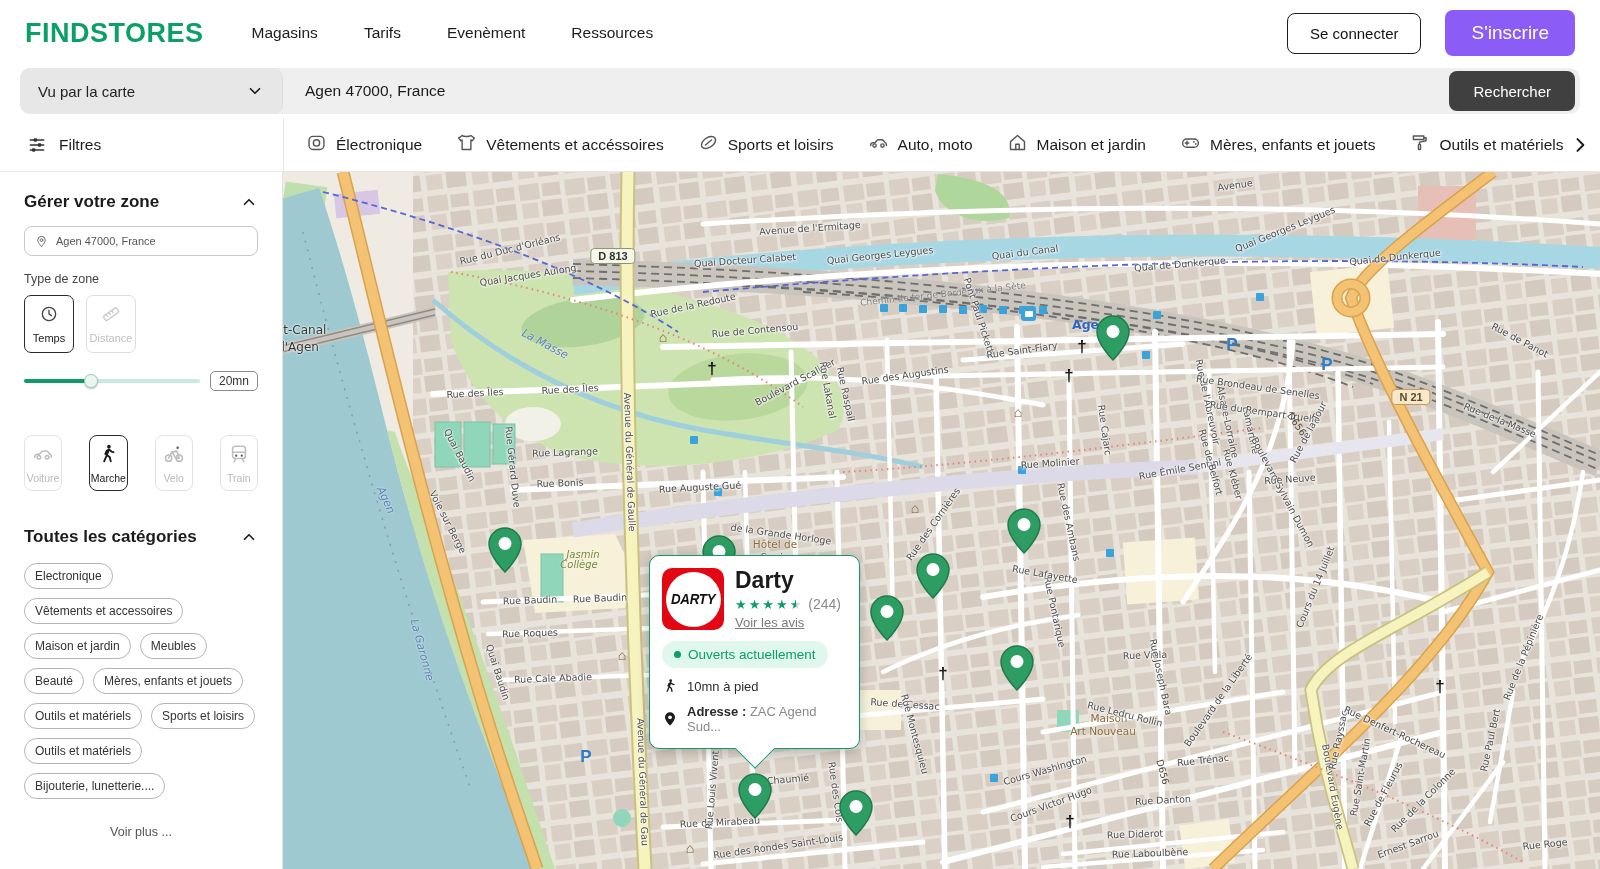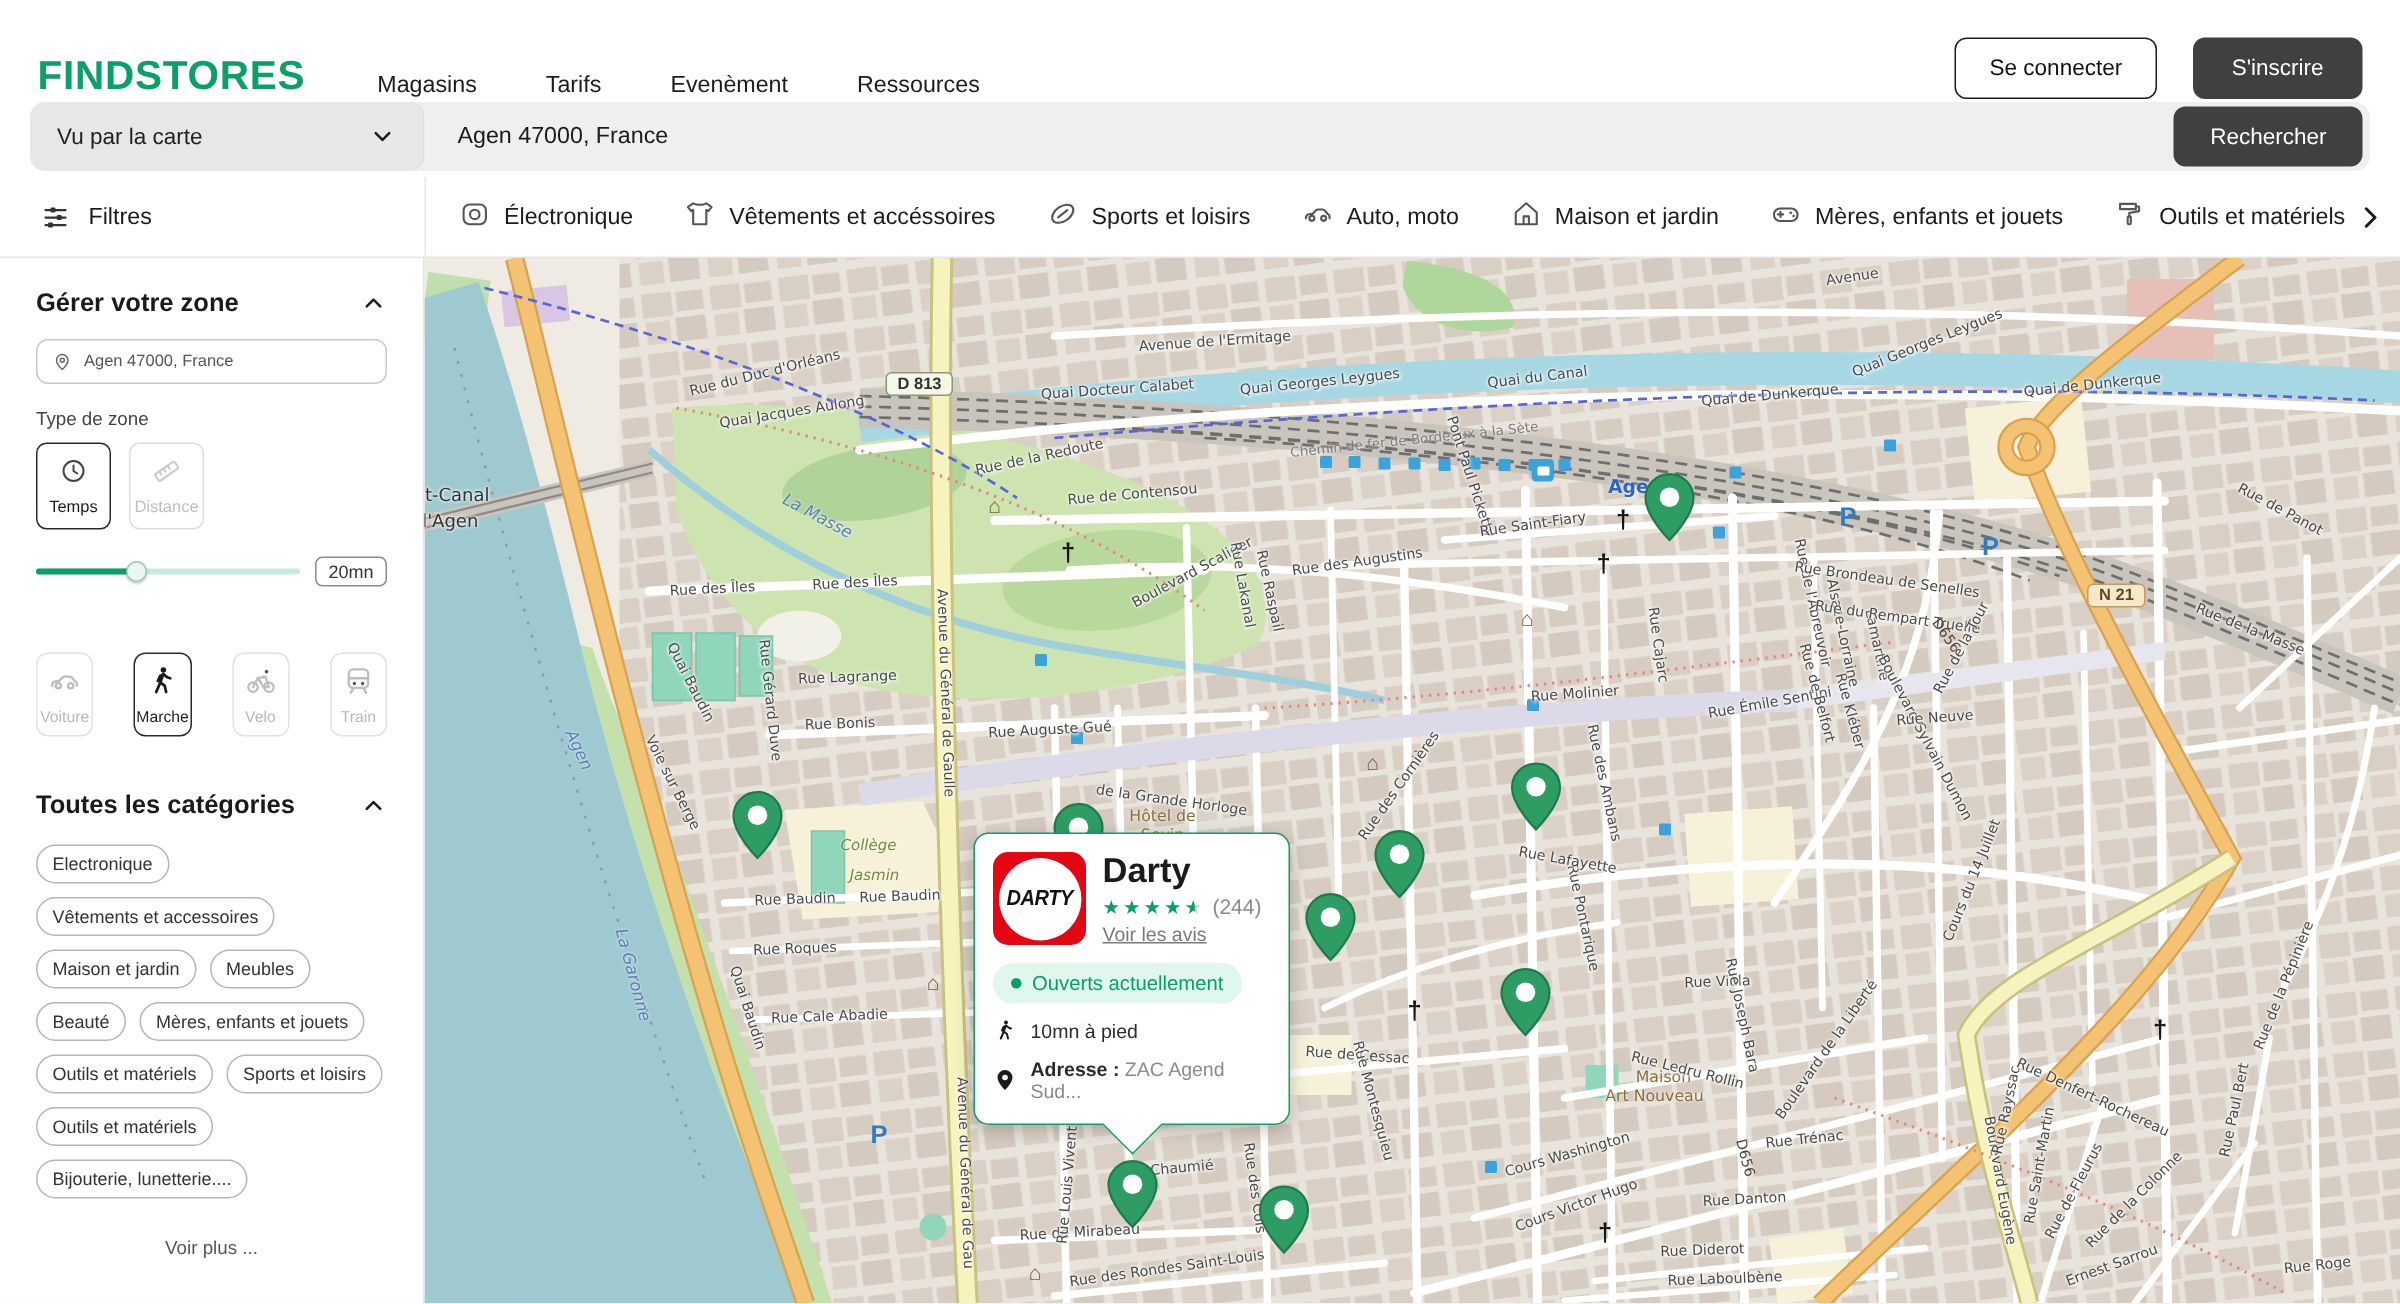--- a/index.html
+++ b/index.html
@@ -1,24 +1,24 @@
 <!DOCTYPE html>
 <html><head>
 <meta charset="utf-8">
 <style>
   *{margin:0;padding:0;box-sizing:border-box;}
   html,body{width:1600px;height:869px;overflow:hidden;font-family:"Liberation Sans",sans-serif;background:#fff;}
   
-  .header{height:66px;display:flex;align-items:flex-end;padding:0 25px;background:#fff;}
+  .header{height:66px;display:flex;align-items:center;padding:0 25px;background:#fff;}
   .logo{font-size:27px;font-weight:800;letter-spacing:.5px;color:#0C9F68;}
   .nav{display:flex;gap:46px;margin-left:48px;}
   .nav-item{font-size:15.5px;color:#1c1c1c;cursor:pointer;}
   .auth{margin-left:auto;display:flex;gap:24px;align-items:center;}
   .btn-outline{border:1.5px solid #1c1c1c;border-radius:8px;background:#fff;padding:11px 22px;font-size:15px;color:#111;cursor:pointer;font-family:inherit;}
-  .btn-green{border:none;border-radius:8px;background:#404040;padding:12px 26px;font-size:15px;color:#fff;cursor:pointer;font-family:inherit;}
+  .btn-green{border:none;border-radius:8px;background:#8b5cf6;padding:12px 26px;font-size:19px;color:#fff;cursor:pointer;font-family:inherit;}
   
   .searchrow{height:52px;padding:2px 20px 4px;}
   .searchbar{height:46px;background:#EFEFEF;border-radius:10px;display:flex;align-items:center;position:relative;}
   .view-selector{width:263px;height:100%;background:#E7E7E7;border-radius:10px;display:flex;align-items:center;padding:0 18px;font-size:15px;color:#222;cursor:pointer;border-right:1px solid #DDD;}
   .view-selector .chev{margin-left:auto;}
   .search-input{flex:1;height:100%;border:none;background:transparent;outline:none;padding-left:22px;font-size:15.5px;color:#1b1b1b;font-family:inherit;}
   .btn-search{position:absolute;right:5px;top:3px;height:40px;border:none;border-radius:8px;background:#404040;color:#fff;font-size:15px;padding:0 24px;cursor:pointer;font-family:inherit;}
   
   .filterrow{height:54px;display:flex;align-items:center;border-bottom:1px solid #E6E6E6;}
   .filtres{width:283px;display:flex;align-items:center;gap:12px;padding-left:27px;font-size:15.5px;color:#1b1b1b;cursor:pointer;}
@@ -448,21 +448,21 @@
       </g>
     </svg>
     <div id="map-overlays">
         <span class="ml c-st2" style="left: 18px; top: 158px; transform: translate(-50%, -50%) rotate(0deg);">nt-Canal</span>
         <span class="ml c-st2" style="left: 15px; top: 175px; transform: translate(-50%, -50%) rotate(0deg);">d'Agen</span>
         <span class="ml c-wa" style="left: 139px; top: 478px; transform: translate(-50%, -50%) rotate(75deg);">La Garonne</span>
         <span class="ml c-wa" style="left: 103px; top: 328px; transform: translate(-50%, -50%) rotate(65deg);">Agen</span>
         <span class="ml c-wa" style="left: 262px; top: 172px; transform: translate(-50%, -50%) rotate(28deg);">La Masse</span>
         <span class="ml c-stn" style="left: 807px; top: 152px; transform: translate(-50%, -50%) rotate(0deg);">Agen</span>
         <span class="ml c-ar" style="left: 296px; top: 392px; transform: translate(-50%, -50%) rotate(0deg);">Collège</span>
-        <span class="ml c-ar" style="left: 300px; top: 412px; transform: translate(-50%, -50%) rotate(0deg);">Jasmin</span>
+        <span class="ml c-ar" style="left: 300px; top: 382px; transform: translate(-50%, -50%) rotate(0deg);">Jasmin</span>
         <span class="ml c-po" style="left: 492px; top: 372px; transform: translate(-50%, -50%) rotate(0deg);">Hôtel de</span>
         <span class="ml c-po" style="left: 492px; top: 385px; transform: translate(-50%, -50%) rotate(0deg);">Sevin</span>
         <span class="ml c-po" style="left: 826px; top: 546px; transform: translate(-50%, -50%) rotate(0deg);">Maison</span>
         <span class="ml c-po" style="left: 820px; top: 559px; transform: translate(-50%, -50%) rotate(0deg);">Art Nouveau</span>
         <span class="ml c-ra" style="left: 660px; top: 122px; transform: translate(-50%, -50%) rotate(-6deg);">Chemin de fer de Bordeaux à la Sète</span>
         <span class="ml c-st" style="left: 227px; top: 77px; transform: translate(-50%, -50%) rotate(-14deg);">Rue du Duc d'Orléans</span>
         <span class="ml c-st" style="left: 245px; top: 103px; transform: translate(-50%, -50%) rotate(-9deg);">Quai Jacques Aulong</span>
         <span class="ml c-st" style="left: 527px; top: 56px; transform: translate(-50%, -50%) rotate(-4deg);">Avenue de l'Ermitage</span>
         <span class="ml c-st" style="left: 462px; top: 88px; transform: translate(-50%, -50%) rotate(-4deg);">Quai Docteur Calabet</span>
         <span class="ml c-st" style="left: 597px; top: 83px; transform: translate(-50%, -50%) rotate(-6deg);">Quai Georges Leygues</span>

